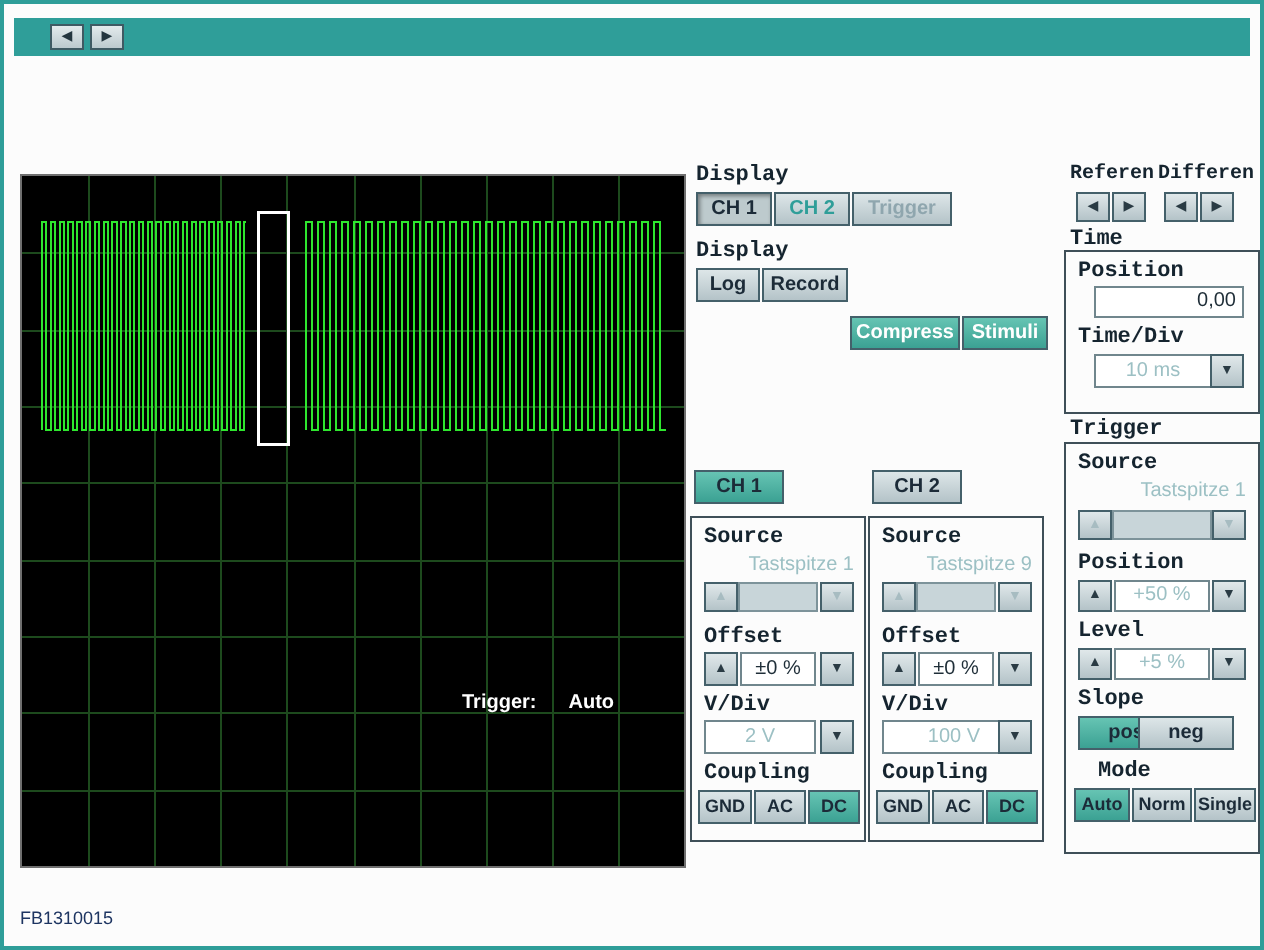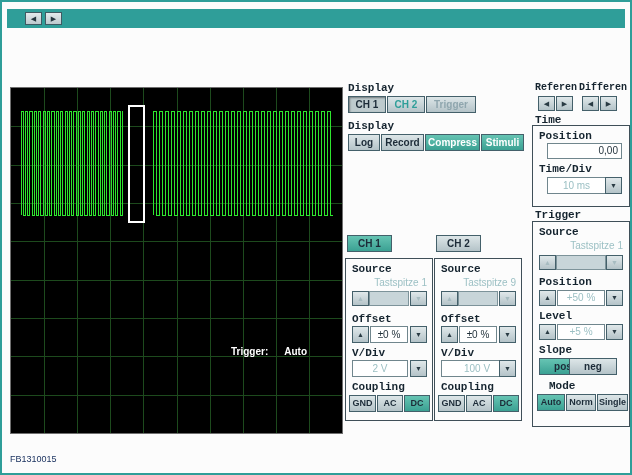--- a/index.html
+++ b/index.html
@@ -22,21 +22,21 @@
   .scope-status span{margin-right:16px;}
   .lbl{position:absolute;font-size:11px;font-weight:bold;color:#15242f;white-space:nowrap;font-family:Liberation Mono, monospace;}
   .lbl.sm{font-size:10px;}
   .btn{
     position:absolute;box-sizing:border-box;height:17px;
     border:1px solid #44606a;background:linear-gradient(#dde6e8,#b4c3c8);
     font-family:"Liberation Sans",sans-serif;font-size:10px;font-weight:bold;color:#1c2b38;
     text-align:center;line-height:15px;cursor:default;white-space:nowrap;overflow:hidden;
   }
   .btn.teal{background:linear-gradient(#66c4b3,#3ba193);}
-  .btn.white-text{color:#ffffff;}
+  .btn.white-text{color:#ffffff;margin-top:24px;}
   .btn.pressed{background:#bdcacd;box-shadow:inset 1px 1px 2px rgba(0,0,0,.4);}
   .btn.text-teal{color:#2f9e99;}
   .btn.text-dim{color:#8fa6ae;}
   .sbtn{
     position:absolute;box-sizing:border-box;width:17px;height:15px;
     border:1px solid #44606a;background:linear-gradient(#e0e8ea,#b4c3c8);
     font-size:7px;line-height:13px;text-align:center;color:#2a3b44;
   }
   .sbtn.h17{height:17px;line-height:15px;}
   .sbtn.dim{color:#a7bcc1;}

